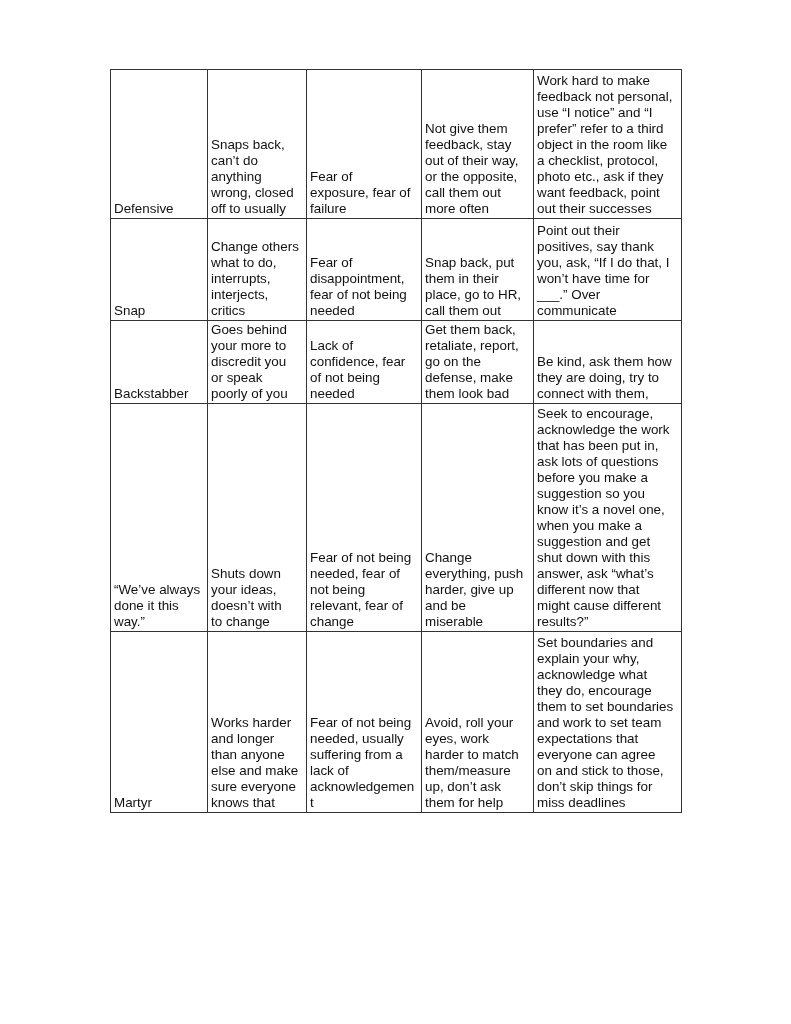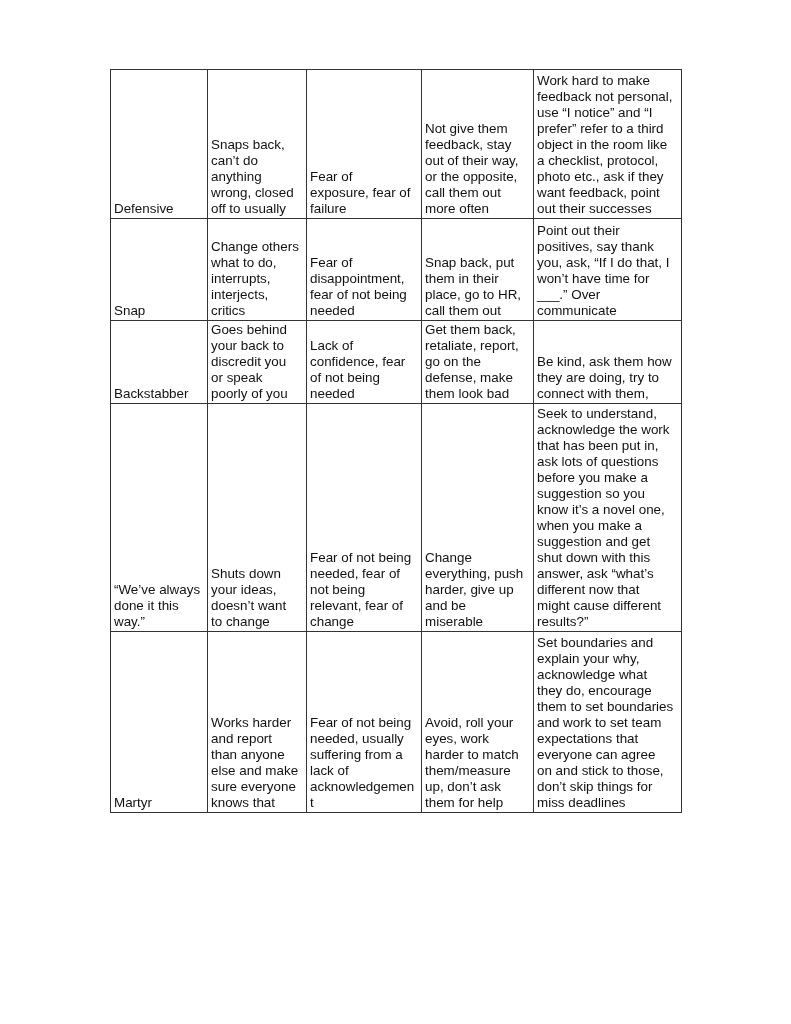--- a/index.html
+++ b/index.html
@@ -90,21 +90,21 @@
         <td>Point out their
 positives, say thank
 you, ask, “If I do that, I
 won’t have time for
 ___.” Over
 communicate</td>
       </tr>
       <tr class="r3">
         <td>Backstabber</td>
         <td>Goes behind
-your back to
+your more to
 discredit you
 or speak
 poorly of you</td>
         <td>Lack of
 confidence, fear
 of not being
 needed</td>
         <td>Get them back,
 retaliate, report,
 go on the
@@ -113,51 +113,51 @@
         <td>Be kind, ask them how
 they are doing, try to
 connect with them,</td>
       </tr>
       <tr class="r4">
         <td>“We’ve always
 done it this
 way.”</td>
         <td>Shuts down
 your ideas,
-doesn’t want
+doesn’t with
 to change</td>
         <td>Fear of not being
 needed, fear of
 not being
 relevant, fear of
 change</td>
         <td>Change
 everything, push
 harder, give up
 and be
 miserable</td>
-        <td>Seek to understand,
+        <td>Seek to encourage,
 acknowledge the work
 that has been put in,
 ask lots of questions
 before you make a
 suggestion so you
 know it’s a novel one,
 when you make a
 suggestion and get
 shut down with this
 answer, ask “what’s
 different now that
 might cause different
 results?”</td>
       </tr>
       <tr class="r5">
         <td>Martyr</td>
         <td>Works harder
-and report
+and longer
 than anyone
 else and make
 sure everyone
 knows that</td>
         <td>Fear of not being
 needed, usually
 suffering from a
 lack of
 acknowledgemen
 t</td>

